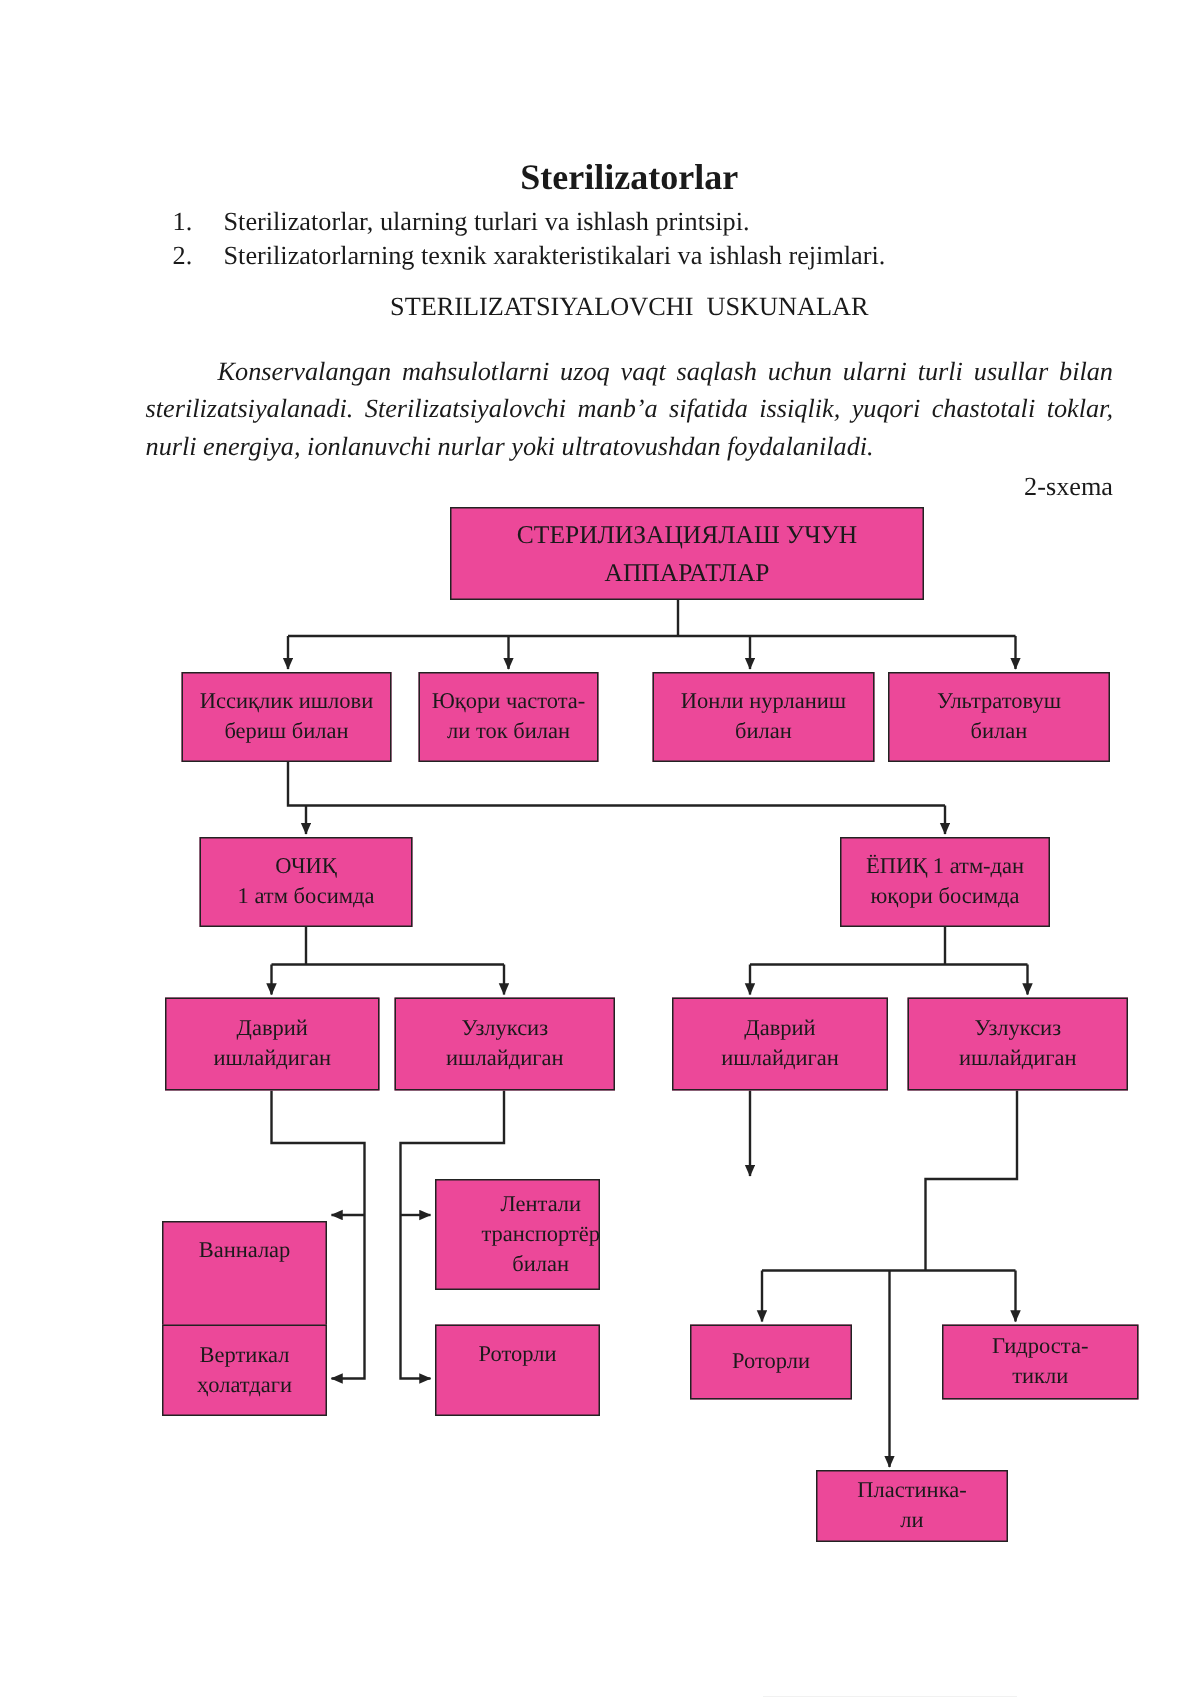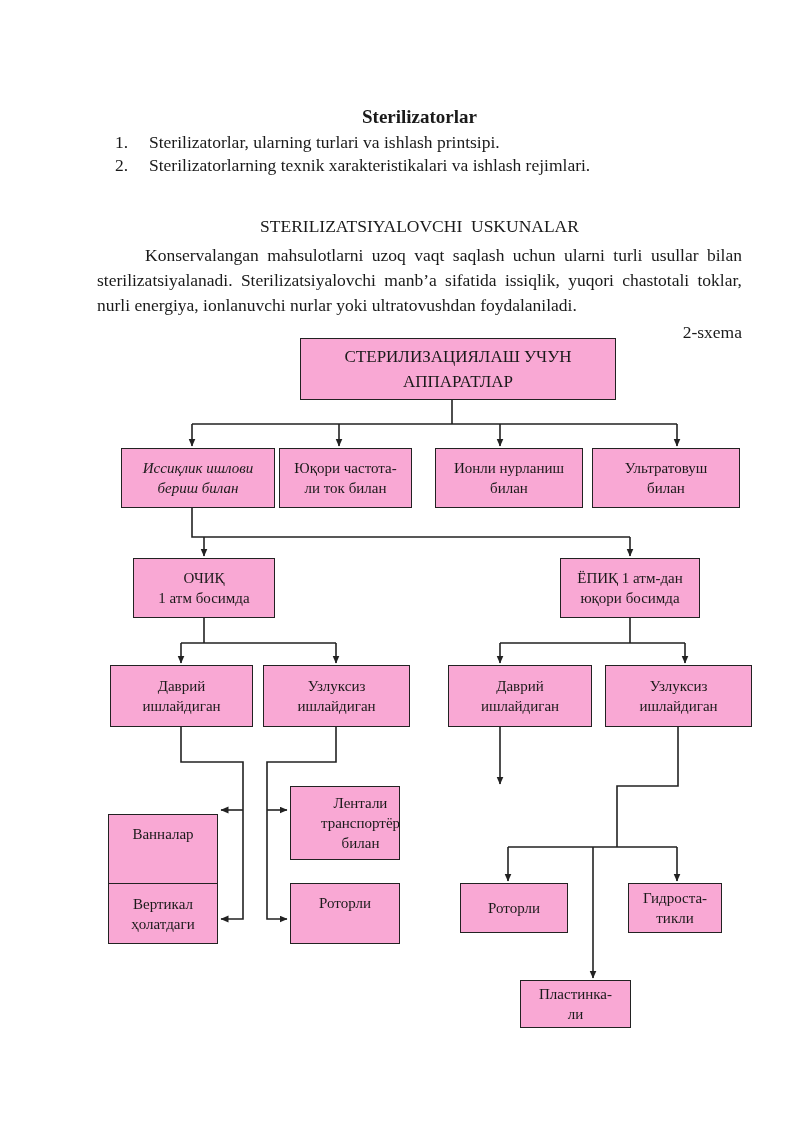--- a/index.html
+++ b/index.html
@@ -6,37 +6,37 @@
   .page{
     position:relative;
     width:800px;height:1131px;
     background:#ffffff;
     margin:0 auto;
     font-family:"Liberation Serif","DejaVu Serif",serif;
     color:#1a1a1a;
     overflow:hidden;
   }
   .content{position:absolute;left:97px;top:106px;width:645px;}
-  .doc-title{font-size:19px;font-weight:bold;text-align:center;margin:0 0 3px 0;}
+  .doc-title{font-size:24px;font-weight:bold;text-align:center;margin:0 0 3px 0;}
   .doc-list{margin:0 0 0 18px;}
   .doc-list-item{font-size:17.5px;line-height:23px;display:flex;}
   .doc-list-item .num{flex:0 0 34px;}
-  .section-heading{font-size:17.5px;text-align:center;margin-top:39px;white-space:pre;}
+  .section-heading{font-size:17.5px;text-align:center;margin-top:12px;white-space:pre;}
   .body-par{
     font-size:17.5px;line-height:25px;text-align:justify;
-    text-indent:48px;margin-top:6px;
+    text-indent:48px;margin-top:20px;font-style:italic;
   }
   .schema-label{font-size:17.5px;text-align:right;margin-top:4px;}
 
   .diagram{position:absolute;left:0;top:330px;width:800px;height:720px;}
   .diagram svg{position:absolute;left:0;top:0;}
   .fbox{
     position:absolute;
     border:1.5px solid #222;
-    background:#f9a8d4;
+    background:#ec4899;
     box-sizing:border-box;
     display:flex;align-items:center;justify-content:center;
     text-align:center;
     white-space:pre-line;
     font-size:15px;line-height:20px;
   }
   .fbox.big{font-size:17px;line-height:25px;}
   .fbox.top{align-items:flex-start;padding-top:9px;}
 </style>
 </head>
@@ -104,23 +104,23 @@
         <path d="M678 397 V456 H617 V517 M508 517 H677"></path>
         <path d="M508 517 V551" marker-end="url(#arr)"></path>
         <path d="M677 517 V551" marker-end="url(#arr)"></path>
         <path d="M593 517 V648" marker-end="url(#arr)"></path>
       </g>
     </svg>
 
     <div class="fbox big" style="left:300px;top:8px;width:316px;height:62px;">СТЕРИЛИЗАЦИЯЛАШ УЧУН
 АППАРАТЛАР</div>
 
-    <div class="fbox" style="left:121px;top:118px;width:154px;height:60px;font-style:italic;">Иссиқлик ишлови
+    <div class="fbox" style="left:121px;top:118px;width:140px;height:60px;">Иссиқлик ишлови
 бериш билан</div>
-    <div class="fbox" style="left:279px;top:118px;width:133px;height:60px;">Юқори частота-
+    <div class="fbox" style="left:279px;top:118px;width:120px;height:60px;">Юқори частота-
 ли ток билан</div>
     <div class="fbox" style="left:435px;top:118px;width:148px;height:60px;">Ионли нурланиш
 билан</div>
     <div class="fbox" style="left:592px;top:118px;width:148px;height:60px;">Ультратовуш
 билан</div>
 
     <div class="fbox" style="left:133px;top:228px;width:142px;height:60px;">ОЧИҚ
 1 атм босимда</div>
     <div class="fbox" style="left:560px;top:228px;width:140px;height:60px;">ЁПИҚ 1 атм-дан
 юқори босимда</div>
@@ -136,20 +136,20 @@
 
     <div class="fbox top" style="left:108px;top:484px;width:110px;height:72px;">Ванналар</div>
     <div class="fbox" style="left:290px;top:456px;width:110px;height:74px;padding-left:31px;">Лентали
 транспортёр
 билан</div>
 
     <div class="fbox" style="left:108px;top:553px;width:110px;height:61px;">Вертикал
 ҳолатдаги</div>
     <div class="fbox top" style="left:290px;top:553px;width:110px;height:61px;">Роторли</div>
     <div class="fbox" style="left:460px;top:553px;width:108px;height:50px;">Роторли</div>
-    <div class="fbox" style="left:628px;top:553px;width:94px;height:50px;">Гидроста-
+    <div class="fbox" style="left:628px;top:553px;width:131px;height:50px;">Гидроста-
 тикли</div>
 
-    <div class="fbox" style="left:520px;top:650px;width:111px;height:48px;">Пластинка-
+    <div class="fbox" style="left:544px;top:650px;width:128px;height:48px;">Пластинка-
 ли</div>
   </div>
 
 </div>
 
 </body></html>

